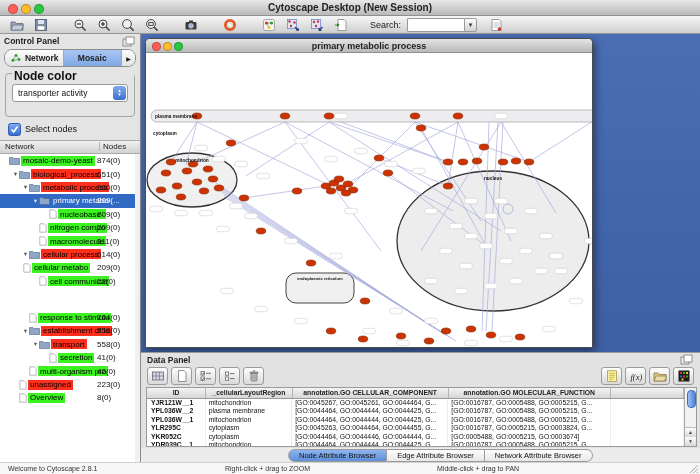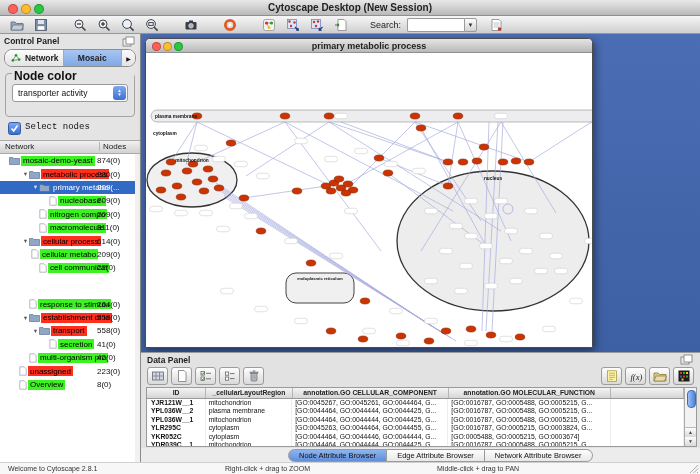--- a/index.html
+++ b/index.html
@@ -41,21 +41,21 @@
     font-size:6px;color:#111;background:linear-gradient(#fbfbfb,#e3e3e3);}
   .groupbox{margin:4px 5px 0 5px;height:42px;border:1px solid #a5a5a5;border-radius:4px;position:relative;}
   .groupbox .legend{position:absolute;left:6px;top:-5px;background:#e4e4e4;padding:0 2px;
     font-size:12px;font-weight:bold;color:#111;}
   .combo{position:absolute;left:6px;right:6px;top:10px;height:16px;background:#fff;
     border:1px solid #9a9a9a;border-radius:3px;display:flex;align-items:center;}
   .combo .combo-value{flex:1;font-size:8.5px;padding-left:5px;color:#111;}
   .combo .stepper{width:13px;height:14px;margin-right:1px;border-radius:3px;
     background:linear-gradient(#7fa9ef,#3e6fd0);display:flex;flex-direction:column;
     align-items:center;justify-content:center;color:#fff;font-size:4.5px;line-height:4px;}
-  .checkrow{height:14px;margin:5px 0 0 8px;display:flex;gap:4px;font-family:Liberation Mono, monospace;}
+  .checkrow{height:14px;margin:5px 0 0 8px;display:flex;align-items:center;gap:4px;}
   .checkbox{width:11px;height:11px;border-radius:2.5px;background:linear-gradient(#7da9ee,#3a6ccd);
     border:1px solid #2f5cb0;display:flex;align-items:center;justify-content:center;}
   .checkrow .lbl{font-size:9px;color:#111;}
   .tree-header{height:12px;margin-top:4px;background:linear-gradient(#f1f1f1,#d2d2d2);
     border-top:1px solid #aaa;border-bottom:1px solid #aaa;position:relative;font-size:8px;color:#222;}
   .tree-header .c1{position:absolute;left:5px;top:1px;}
   .tree-header .c2{position:absolute;left:99px;top:1px;border-left:1px solid #b5b5b5;padding-left:3px;}
   .tree-body{flex:1;background:#fff;position:relative;overflow:hidden;border-right:5px solid #f1f1f1;}
   .trow{position:relative;height:13.4px;display:flex;align-items:center;font-size:8px;white-space:nowrap;}
   .trow.sel{background:#316ac5;color:#fff;}
@@ -287,20 +287,30 @@
       <div class="trow" style="padding-left: 2px;">
         <span class="twist"></span>
         <span class="ticon">
           <svg width="11" height="9" viewBox="0 0 11 9">
             <path d="M0.5 1.5 h3.4 l1 1 H10.5 V8.5 H0.5 Z" fill="#8fa6c4" stroke="#4f6587" stroke-width=".6"></path>
           </svg>
         </span>
         <span class="nlabel green">mosaic-demo-yeast</span>
         <span class="nval">874(0)</span>
       </div>
+      <div class="trow" style="padding-left: 12px;">
+        <span class="twist">▼</span>
+        <span class="ticon">
+          <svg width="11" height="9" viewBox="0 0 11 9">
+            <path d="M0.5 1.5 h3.4 l1 1 H10.5 V8.5 H0.5 Z" fill="#8fa6c4" stroke="#4f6587" stroke-width=".6"></path>
+          </svg>
+        </span>
+        <span class="nlabel red">biological_process</span>
+        <span class="nval">651(0)</span>
+      </div>
       <div class="trow" style="padding-left: 22px;">
         <span class="twist">▼</span>
         <span class="ticon">
           <svg width="11" height="9" viewBox="0 0 11 9">
             <path d="M0.5 1.5 h3.4 l1 1 H10.5 V8.5 H0.5 Z" fill="#8fa6c4" stroke="#4f6587" stroke-width=".6"></path>
           </svg>
         </span>
         <span class="nlabel red">metabolic process</span>
         <span class="nval">280(0)</span>
       </div>
@@ -347,21 +357,21 @@
       <div class="trow" style="padding-left: 22px;">
         <span class="twist">▼</span>
         <span class="ticon">
           <svg width="11" height="9" viewBox="0 0 11 9">
             <path d="M0.5 1.5 h3.4 l1 1 H10.5 V8.5 H0.5 Z" fill="#8fa6c4" stroke="#4f6587" stroke-width=".6"></path>
           </svg>
         </span>
         <span class="nlabel red">cellular process</span>
         <span class="nval">614(0)</span>
       </div>
-      <div class="trow" style="padding-left: 24px;">
+      <div class="trow" style="padding-left: 16px;">
         <span class="twist"></span>
         <span class="ticon">
           <svg width="8" height="10" viewBox="0 0 8 10">
             <path d="M0.8 0.8 h4.4 l2 2 V9.2 H0.8 Z" fill="#fff" stroke="#889" stroke-width=".6"></path>
           </svg>
         </span>
         <span class="nlabel green">cellular metabo</span>
         <span class="nval">209(0)</span>
       </div>
       <div class="trow" style="padding-left: 32px; text-align: center;">

